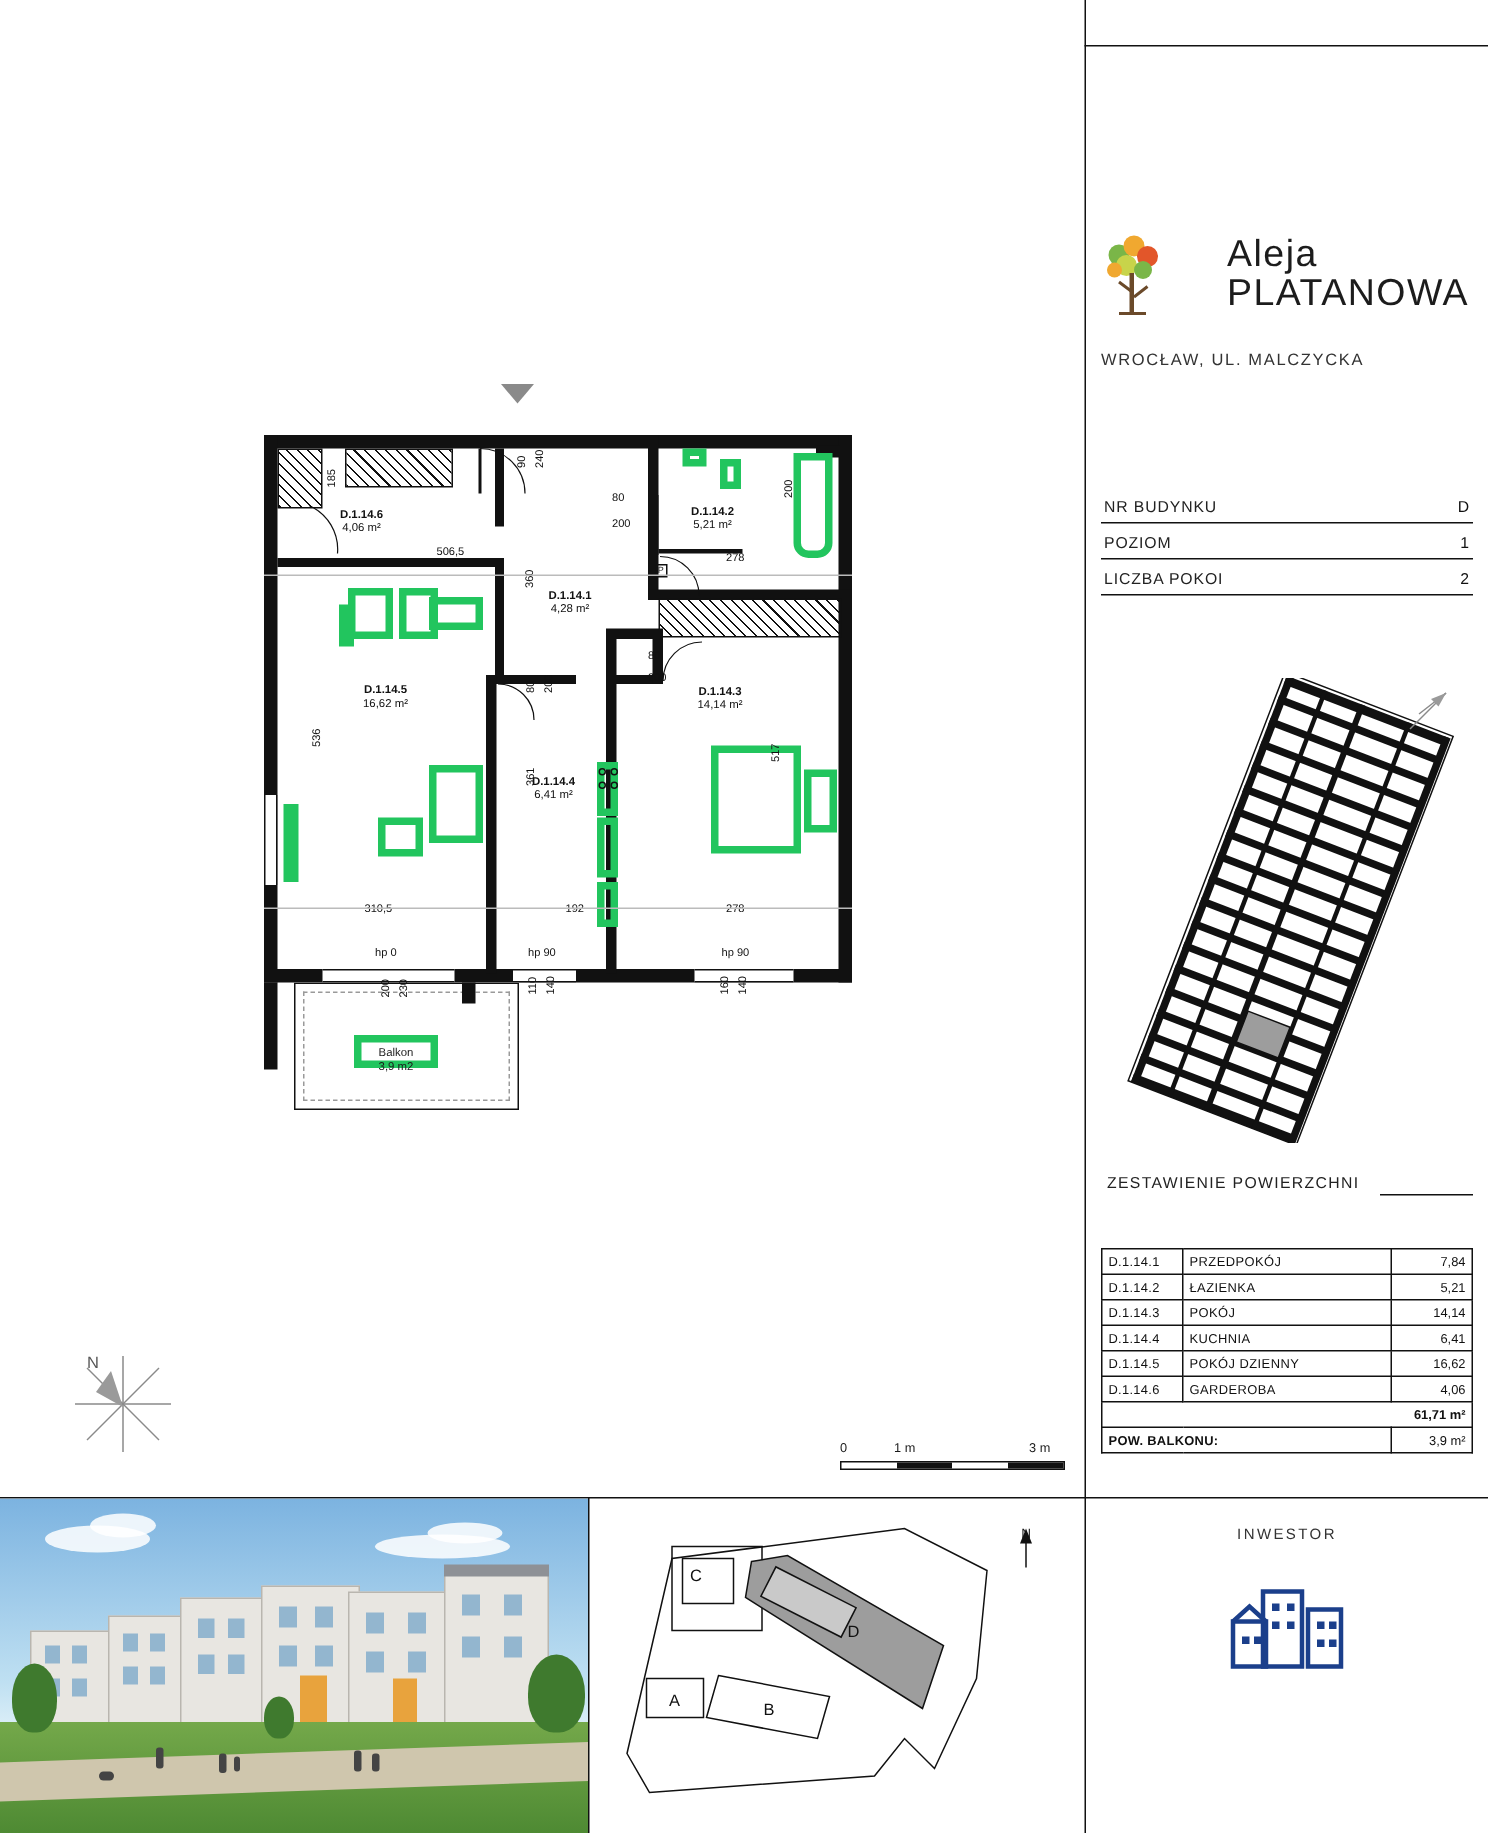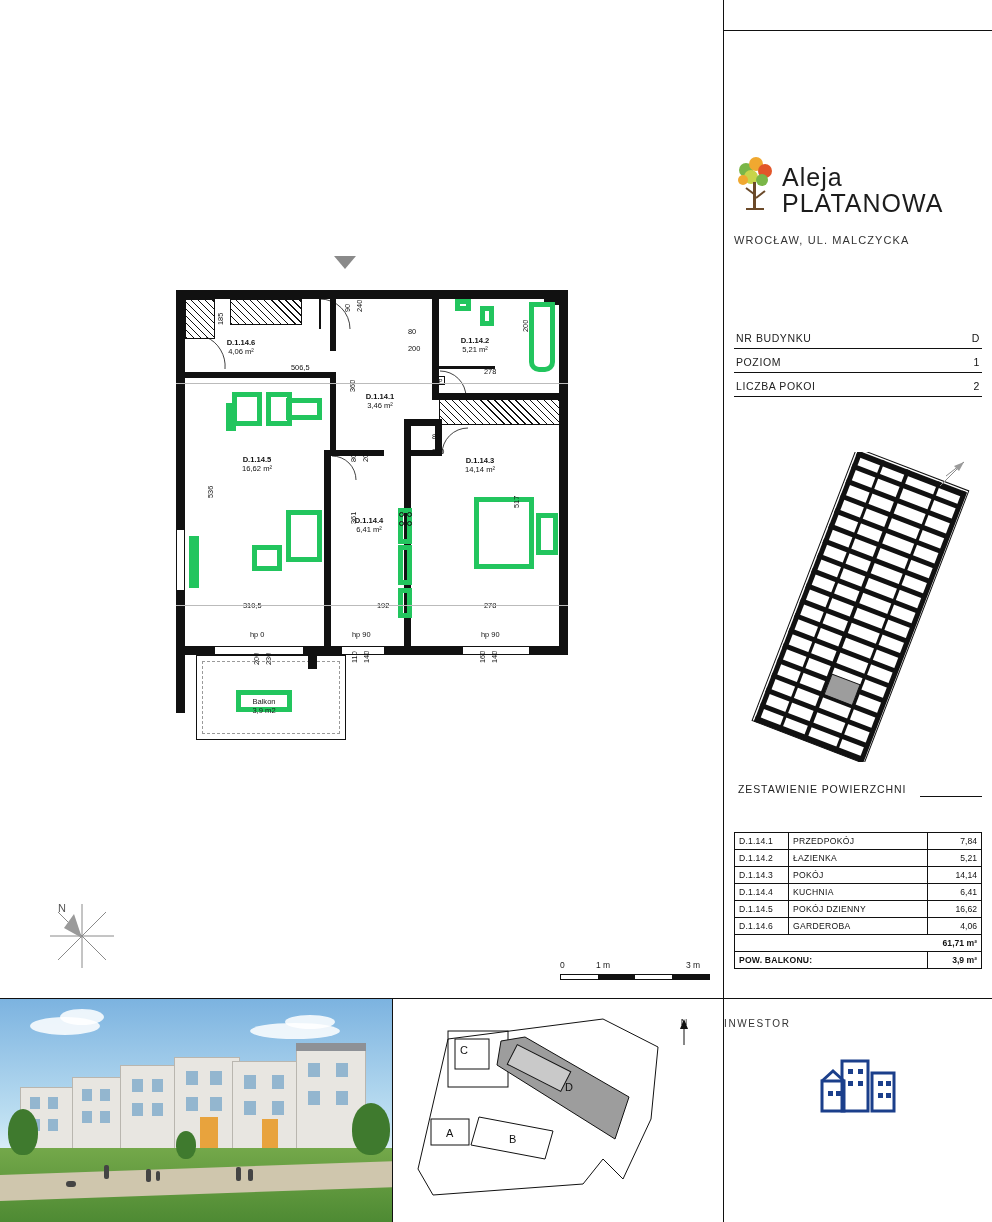--- a/index.html
+++ b/index.html
@@ -17,21 +17,21 @@
   
   .vline-main { position:absolute; left:723px; top:0; width:1px; height:1222px; background:#111; }
   .hline-bottom { position:absolute; left:0; top:998px; width:992px; height:1px; background:#111; }
   .vline-b1 { position:absolute; left:392px; top:998px; width:1px; height:224px; background:#111; }
   .hline-right-top { position:absolute; left:723px; top:30px; width:269px; height:1px; background:#111; }
 
   
   .panel { position:absolute; left:724px; top:0; width:268px; height:998px; }
 
   .logo-block { position:absolute; left:10px; top:150px; width:248px; }
-  .logo-row { display:flex; align-items:flex-end; }
+  .logo-row { display:flex; align-items:center;gap:36px; }
   .tree { width:42px; height:62px; position:relative; flex:0 0 42px; margin-top:4px;}
   .logo-text { margin-left:6px; }
   .logo-l1 { font-size:25px; letter-spacing:1px; color:#1c1c1c; line-height:1.0; font-family:"Liberation Sans", sans-serif; }
   .logo-l2 { font-size:25px; letter-spacing:1px; color:#1c1c1c; line-height:1.05; }
   .logo-sub { margin-top:18px; font-size:11px; letter-spacing:1.1px; color:#333; }
 
   .meta { position:absolute; left:10px; top:325px; width:248px; font-size:10.5px; letter-spacing:.6px; }
   .meta-row { display:flex; justify-content:space-between; align-items:flex-end; border-bottom:1px solid #111; padding:7px 2px 4px 2px; }
   .meta-row .k { color:#222; }
   .meta-row .v { color:#111; }
@@ -39,25 +39,25 @@
 
   .sitemini { position:absolute; left:18px; top:452px; width:238px; height:310px; }
   .compass-mini { position:absolute; right:8px; top:2px; width:40px; height:40px; }
 
   .tbl { position:absolute; left:734px; top:832px; width:248px; font-size:8.6px; border-collapse:collapse; }
   .tbl td { border:1px solid #111; padding:3px 4px; color:#111; }
   .tbl td.code { width:54px; letter-spacing:.2px;}
   .tbl td.name { letter-spacing:.3px; }
   .tbl td.val { width:54px; text-align:right; }
   .tbl tr.total td { border-top:1px solid #111; font-weight:bold; text-align:right; }
-  .tbl tr.balc td { font-weight:bold; }
+  .tbl tr.balc td { font-weight:normal; }
   .tbl tr.balc td.lbl { font-weight:bold; letter-spacing:.2px; }
 
   
-  .inv { position:absolute; left:724px; top:1000px; width:268px; height:222px; }
+  .inv { position:absolute; left:724px; top:1000px; width:268px; height:222px; text-align:center; }
   .inv-title { margin-top:18px; font-size:10px; letter-spacing:1.6px; color:#333; }
   .inv-logo { margin-top:22px; height:66px; position:relative; }
   .inv-name { font-size:20px; letter-spacing:.5px; color:#111; font-weight:bold; }
   .inv-name small { display:block; font-size:8px; letter-spacing:3px; font-weight:normal; margin-top:1px;}
   .inv-contact { margin-top:14px; font-size:8.4px; line-height:1.6; color:#222; letter-spacing:.3px; }
 
   
   .plan { position:absolute; left:0; top:0; width:723px; height:998px; }
 
   .wall { position:absolute; background:#111; }
@@ -196,21 +196,21 @@
     <div class="rmlabel" style="left:206px; top:338px; width:70px;">
       <b>D.1.14.6</b>
       <span>4,06 m²</span>
     </div>
     <div class="rmlabel" style="left:440px; top:336px; width:70px;">
       <b>D.1.14.2</b>
       <span>5,21 m²</span>
     </div>
     <div class="rmlabel" style="left:345px; top:392px; width:70px;">
       <b>D.1.14.1</b>
-      <span>3,46 m²</span>
+      <span>4,28 m²</span>
     </div>
     <div class="rmlabel" style="left:218px; top:455px; width:78px;">
       <b>D.1.14.5</b>
       <span>16,62 m²</span>
     </div>
     <div class="rmlabel" style="left:444px; top:456px; width:72px;">
       <b>D.1.14.3</b>
       <span>14,14 m²</span>
     </div>
     <div class="rmlabel" style="left:338px; top:516px; width:62px;">

